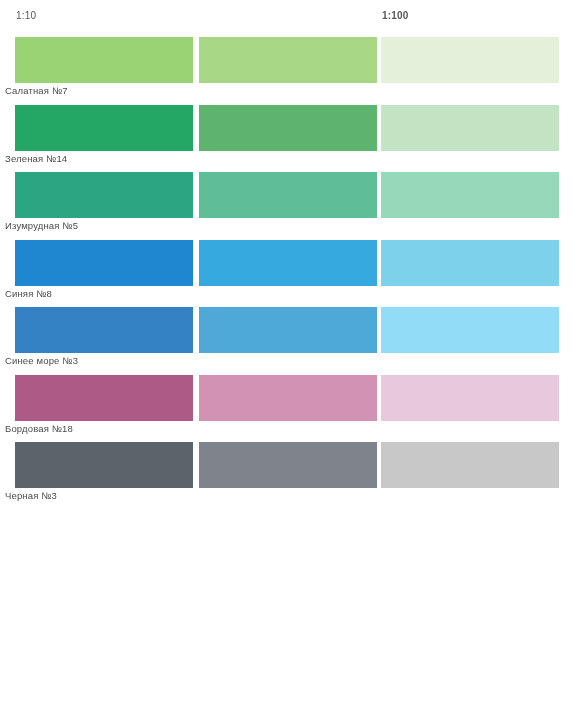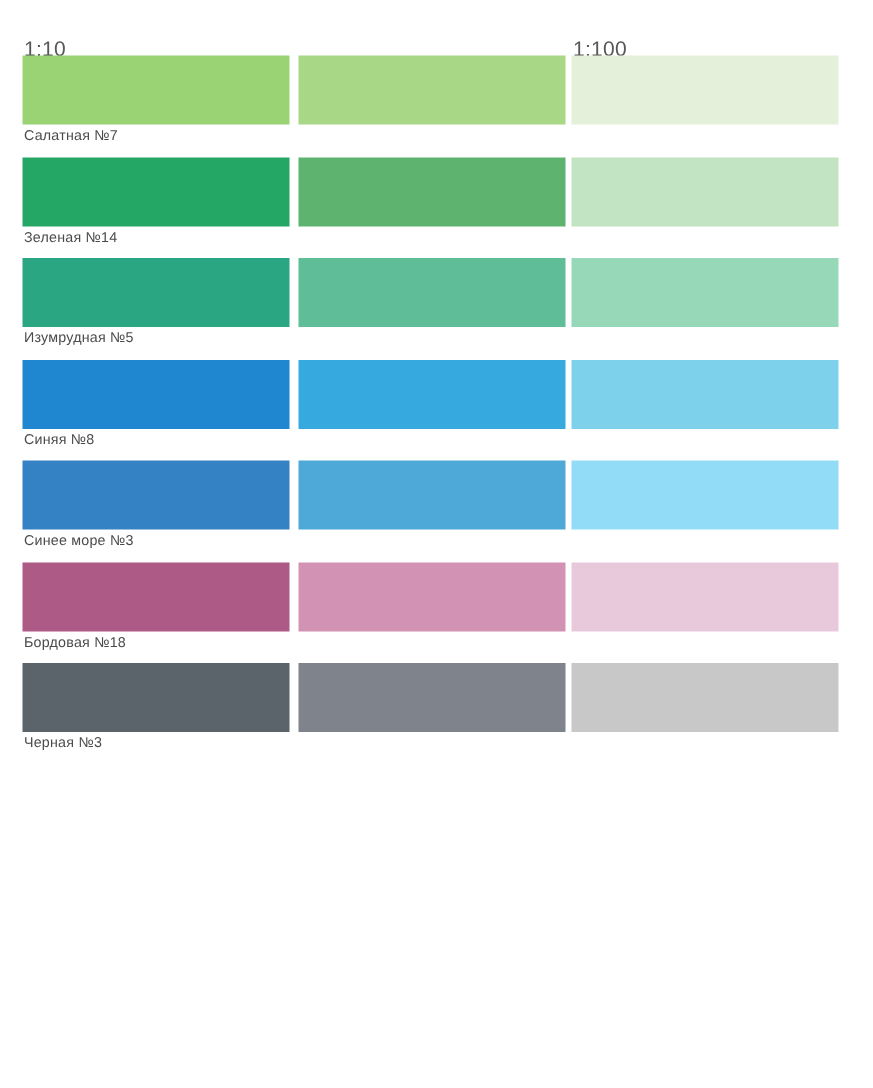--- a/index.html
+++ b/index.html
@@ -25,29 +25,29 @@
   
   .header-row {
     position: absolute;
     top: 0;
     left: 0;
     width: 582px;
     height: 37px;
   }
   .col-header {
     position: absolute;
-    top: 24px;
-    font-size: 14px;
+    top: 10px;
+    font-size: 10px;
     color: #58585a;
     letter-spacing: 0.2px;
     white-space: nowrap;
   }
   .col-header.c0 { left: 16px; }
   .col-header.c1 { left: 200px; margin-top: 28px; }
-  .col-header.c2 { left: 382px; }
+  .col-header.c2 { left: 382px; font-weight: bold; }
 
   
   .rows-area {
     position: absolute;
     top: 37px;
     left: 0;
     width: 582px;
   }
   .swatch-row {
     position: relative;
@@ -64,21 +64,21 @@
     top: 0;
     height: 46px;
     width: 178px;
   }
   .swatch.c0 { left: 15px; }
   .swatch.c1 { left: 199px; }
   .swatch.c2 { left: 381px; }
 
   .row-label {
     position: absolute;
-    left: 16px;
+    left: 5px;
     top: 48px;
     font-size: 9.5px;
     color: #4b4b4d;
     letter-spacing: 0.15px;
     white-space: nowrap;
   }
 </style>
 </head>
 <body>
 

